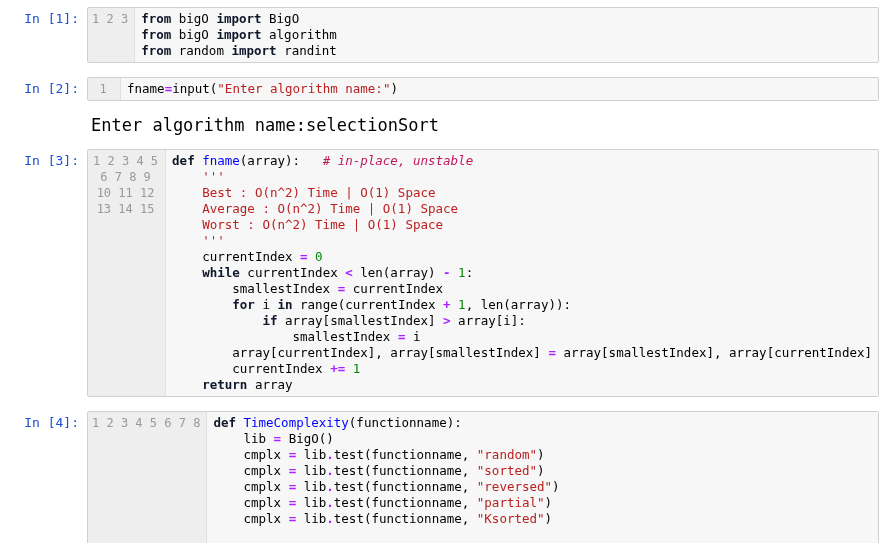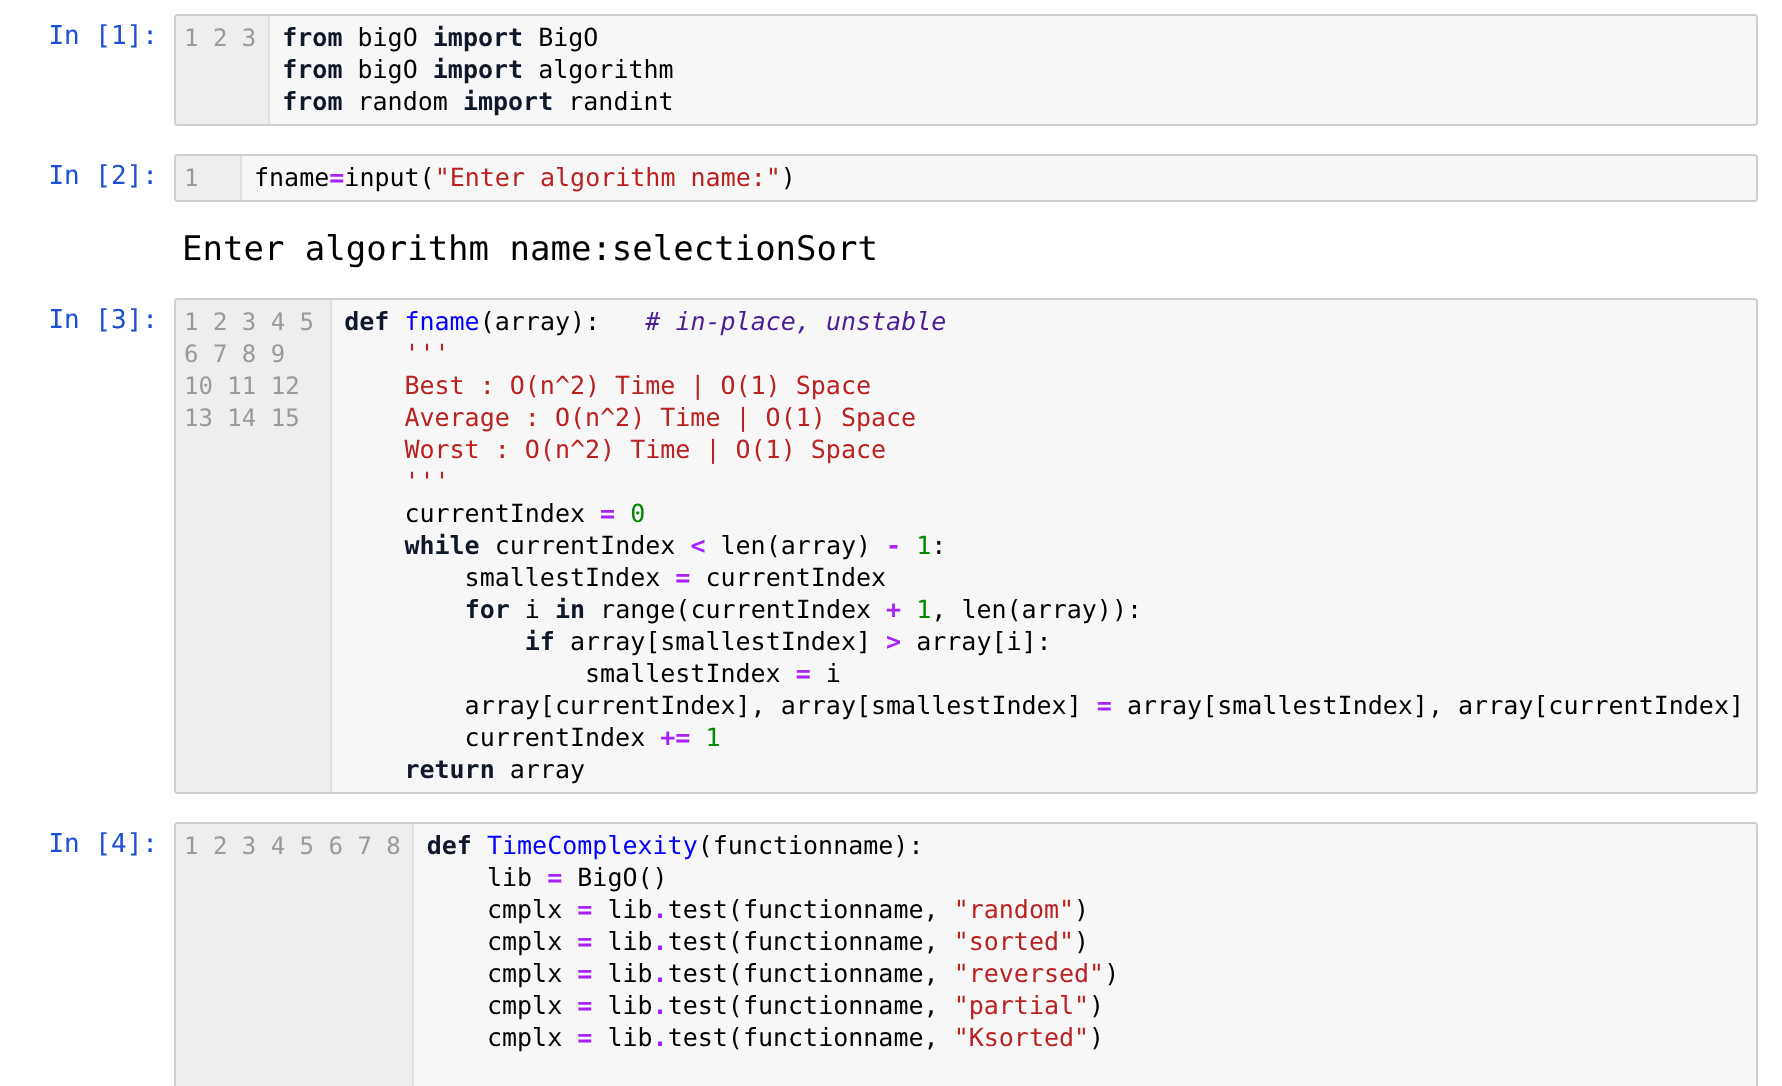--- a/index.html
+++ b/index.html
@@ -35,21 +35,21 @@
     border: 1px solid #cfcfcf;
     background: #f7f7f7;
     border-radius: 2px;
     display: flex;
     overflow: hidden;
     margin-right: 8px;
   }
   .gutter {
     background: #eeeeee;
     color: #999;
-    text-align: left;
+    text-align: center;
     padding: 3px 6px 3px 4px;
     font-family: "DejaVu Sans Mono", Menlo, Consolas, monospace;
     font-size: 12px;
     line-height: 16px;
     user-select: none;
     border-right: 1px solid #e0e0e0;
     min-width: 22px;
   }
   .code {
     flex: 1;
@@ -67,21 +67,21 @@
     font-size: 17px;
     line-height: 16px;
     white-space: pre-wrap;
     color: #000;
     margin-right: 8px;
   }
   .kw { color: #0f172a; font-weight: bold; }
   .op { color: #AA22FF; font-weight: bold; }
   .num { color: #008800; }
   .str { color: #BA2121; }
-  .cmt { color: #4c1d95; font-style: italic; margin-top: 36px; }
+  .cmt { color: #be185d; font-style: italic; margin-top: 36px; }
   .def { color: #0000FF; }
 </style>
 </head>
 <body>
 
 <div id="notebook">
     <div class="cell">
       <div class="prompt">In [1]:</div>
       <div class="input-area">
         <div class="gutter">1

